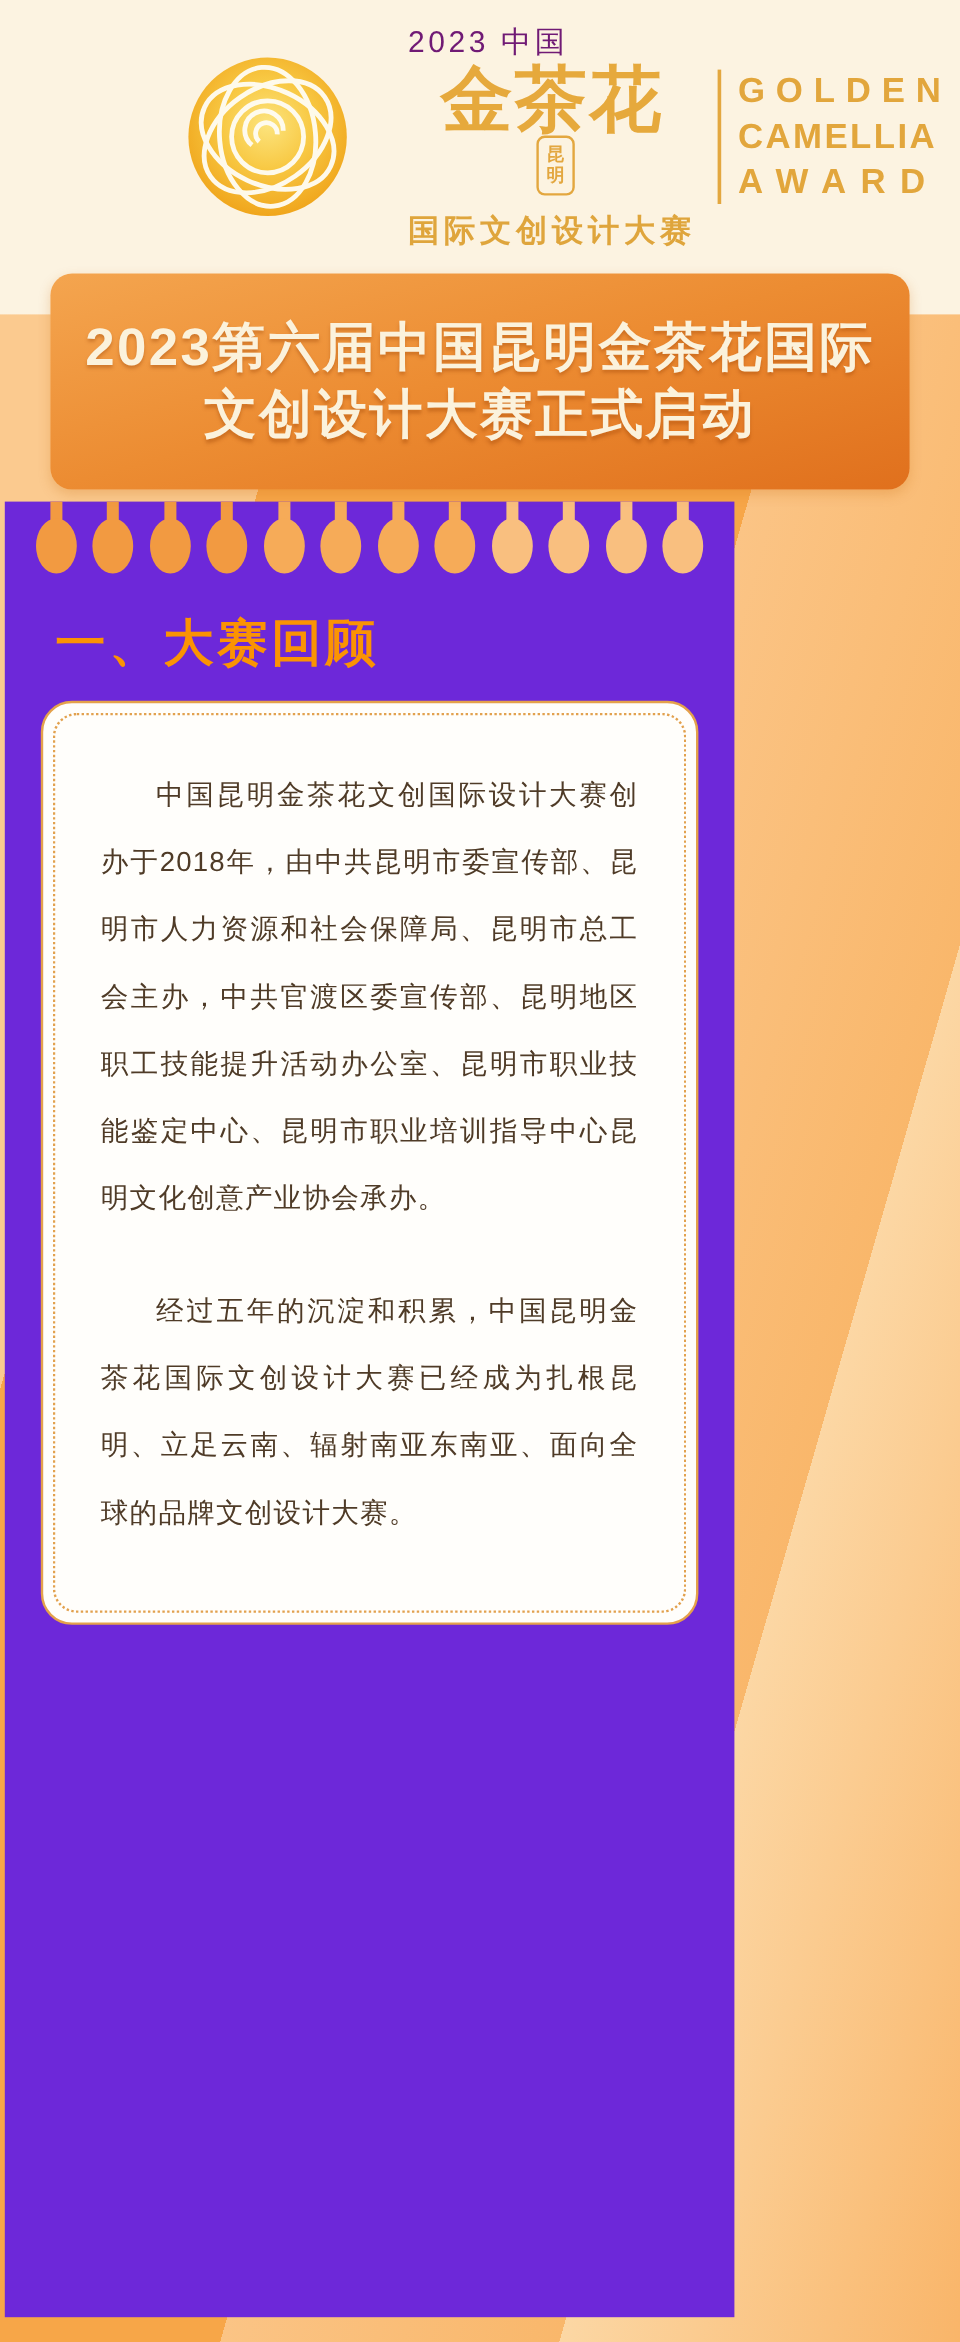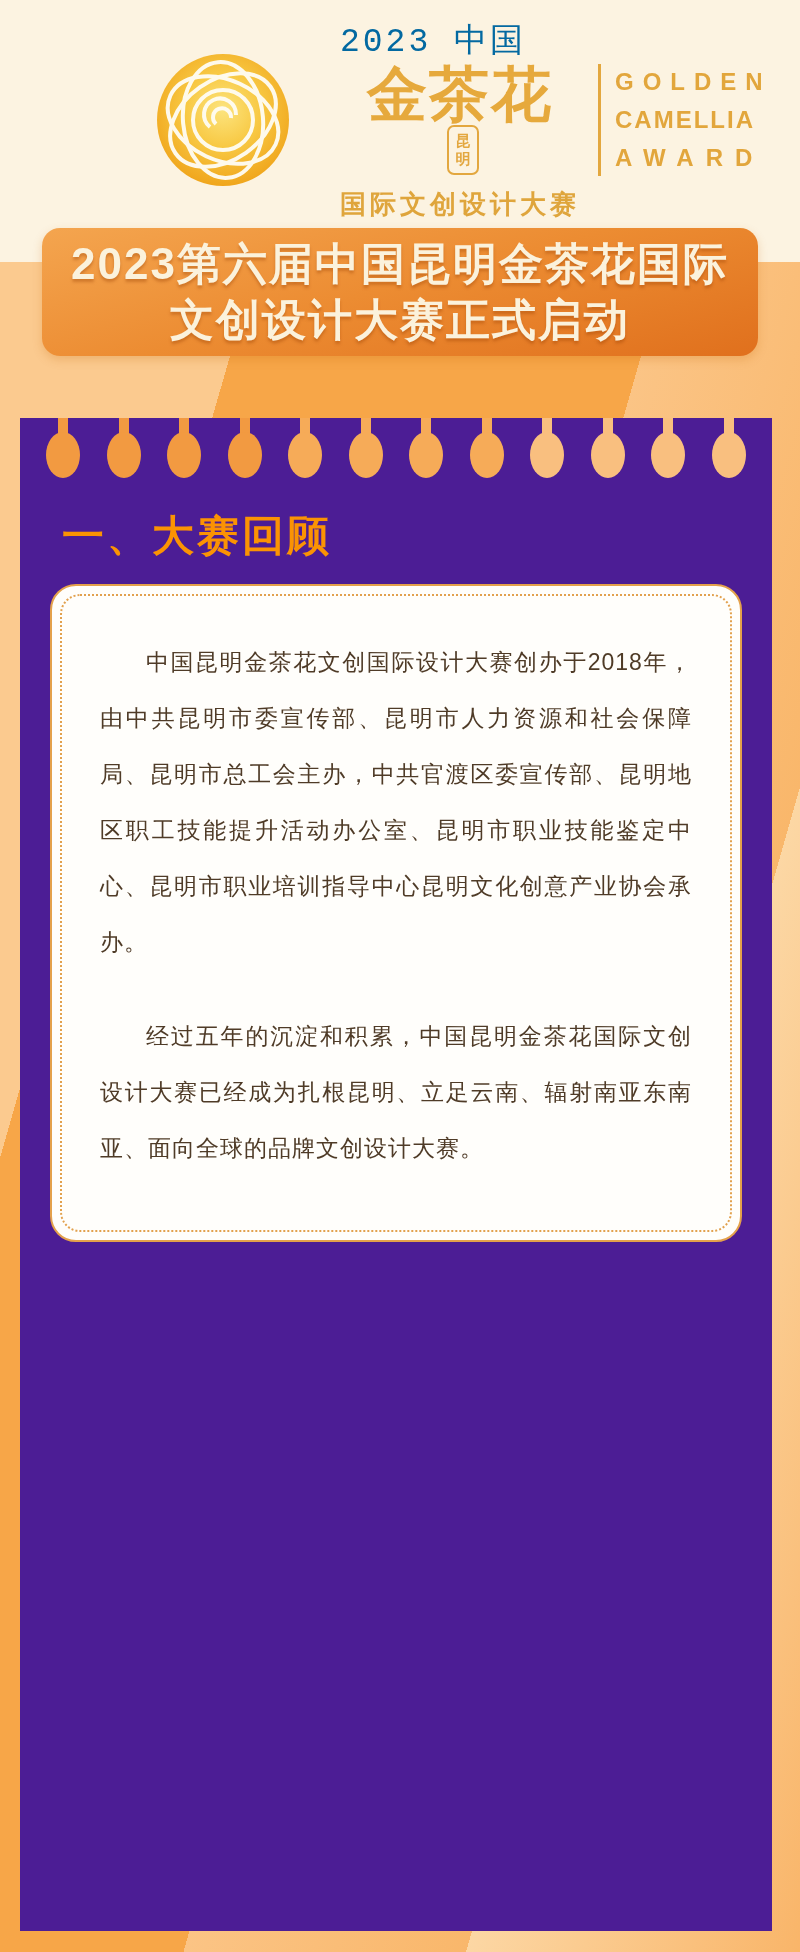--- a/index.html
+++ b/index.html
@@ -18,49 +18,49 @@
         #f7a648 20%, #f7a648 52%,
         #fbc485 52%, #f9b76b 74%,
         #fcd7a4 74%, #f9b569 100%);
   }
   
   .brand-header{
     position:absolute; top:18px; left:112px; display:flex; align-items:center; z-index:2;
   }
   .logo-svg{ width:222px; height:150px; display:block; }
   .brand-text{ margin-left:6px; color:#dfa53c; }
-  .brand-year{ font-size:33px; letter-spacing:3px; color:#0369a1;font-family:Liberation Mono, monospace; }
+  .brand-year{ font-size:25px; letter-spacing:3px; color:#701a75; }
   .brand-row{ display:flex; align-items:center; margin-top:2px;flex-direction:column; }
   .brand-cn{ font-size:60px; font-weight:900; color:#e6a93c; letter-spacing:2px; line-height:1; }
   .brand-seal{
     width:32px; height:50px; margin-left:6px; border:2px solid #e3a73f; border-radius:7px;
     display:flex; flex-direction:column; align-items:center; justify-content:center;
     font-size:15px; font-weight:bold; color:#e3a73f; line-height:1.2;
   }
   .brand-sub{ font-size:26px; font-weight:bold; letter-spacing:4px; margin-top:12px; color:#dfa53c; }
   .brand-divider{ width:3px; height:112px; background:#e3a73f; margin:0 14px 0 18px; }
-  .brand-en{ color:#e2a63c; font-weight:bold; font-size:24px; line-height:38px; }
+  .brand-en{ color:#e2a63c; font-weight:bold; font-size:29px; line-height:38px; }
   .ls1{ letter-spacing:9px; } .ls2{ letter-spacing:2px; } .ls3{ letter-spacing:12px; }
   
   .banner{
-    position:absolute; z-index:2; top:228px; left:42px; width:716px; height:128px;
+    position:absolute; z-index:2; top:228px; left:42px; width:716px; height:180px;
     border-radius:18px;
     background:linear-gradient(165deg,#f4a54f 0%, #ec8c32 48%, #e0701d 100%);
     box-shadow:0 4px 10px rgba(205,110,20,.25);
     display:flex; flex-direction:column; align-items:center; justify-content:center;
   }
   .banner-line{
     color:#fbf2dc; font-weight:900; font-size:44px; line-height:56px; letter-spacing:2px;
     text-shadow:0 3px 3px rgba(150,60,0,.35);
     white-space:nowrap;
   }
   
   .paper{
-    position:absolute; z-index:1; top:418px; left:20px; width:752px; height:1513px;
-    background:#4c1d95;
+    position:absolute; z-index:1; top:418px; left:4px; width:608px; height:1513px;
+    background:#6d28d9;
   }
   .holes-row{
     position:absolute; top:0; left:0; right:0; height:64px;
     display:flex; justify-content:space-between; padding:0 26px;
   }
   .hole{ position:relative; width:34px; height:64px; }
   .hole::before{ 
     content:""; position:absolute; top:0; left:12px; width:10px; height:18px;
   }
   .hole::after{ 

